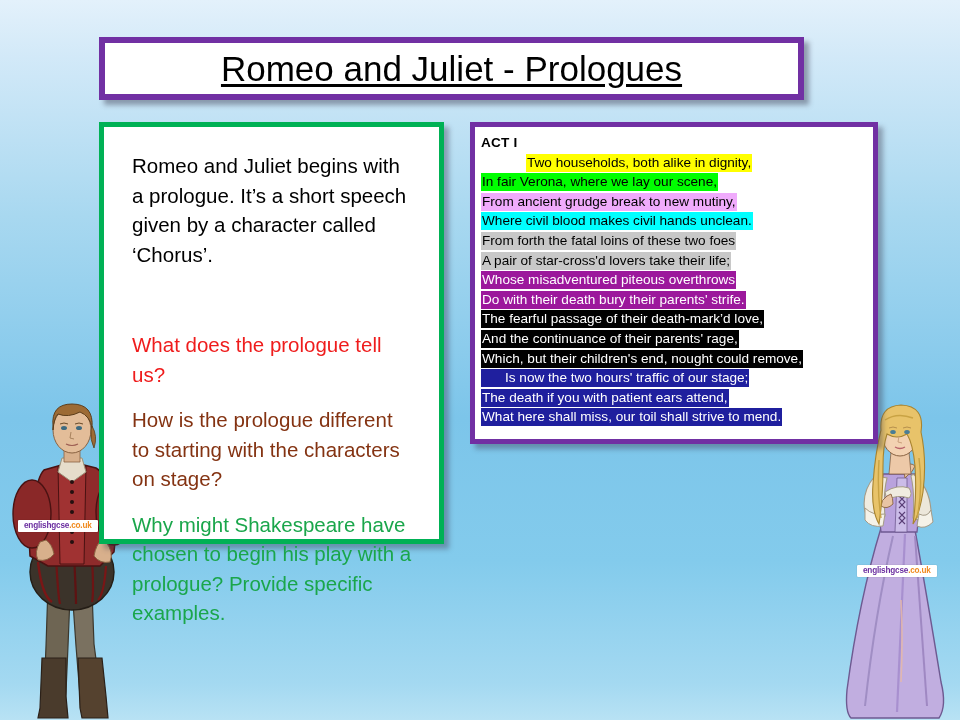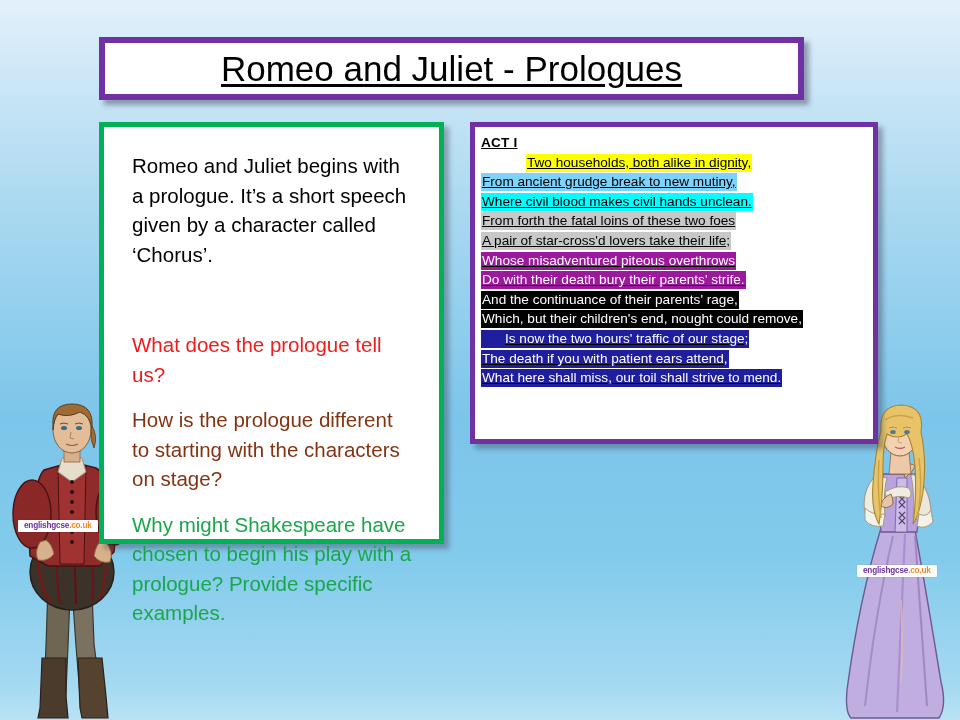--- a/index.html
+++ b/index.html
@@ -88,21 +88,20 @@
     box-sizing: border-box;
     box-shadow: 5px 5px 5px rgba(60,60,80,0.40);
     padding: 6px 0 0 6px;
   }
   .pro-line {
     font-size: 13.6px;
     line-height: 19.6px;
     margin: 0;
     white-space: nowrap;
     color: #000000;
-    text-decoration: underline;
   }
   .pro-head {
     font-weight: bold;
     letter-spacing: 0.2px;
   }
   .pro-line > span.hl {
     padding: 1px 1px 2px 1px;
     box-decoration-break: clone;
     -webkit-box-decoration-break: clone;
   }
@@ -239,26 +238,28 @@
     <div class="note-blank"></div>
     <p class="note-para c-red">What does the prologue tell us?</p>
     <p class="note-para c-brown">How is the prologue different to starting with the characters on stage?</p>
     <p class="note-para c-green">Why might Shakespeare have chosen to begin his play with a prologue? Provide specific examples.</p>
   </div>
 
   <div id="prologue-box">
     <p class="pro-line pro-head">ACT I</p>
     <div id="prologue-lines">
         <p class="pro-line"><span class="hl" style="background: rgb(255, 255, 0); color: rgb(0, 0, 0); margin-left: 45px;">Two households, both alike in dignity,</span></p>
-        <p class="pro-line"><span class="hl" style="background: #7dd3fc; color: rgb(0, 0, 0);">From ancient grudge break to new mutiny,</span></p>
+        <p class="pro-line"><span class="hl" style="background: rgb(0, 255, 0); color: rgb(0, 0, 0);">In fair Verona, where we lay our scene,</span></p>
+        <p class="pro-line"><span class="hl" style="background: #f0abfc; color: rgb(0, 0, 0);">From ancient grudge break to new mutiny,</span></p>
         <p class="pro-line"><span class="hl" style="background: rgb(0, 255, 255); color: rgb(0, 0, 0);">Where civil blood makes civil hands unclean.</span></p>
         <p class="pro-line"><span class="hl" style="background: rgb(200, 200, 200); color: rgb(0, 0, 0);">From forth the fatal loins of these two foes</span></p>
         <p class="pro-line"><span class="hl" style="background: rgb(200, 200, 200); color: rgb(0, 0, 0);">A pair of star-cross'd lovers take their life;</span></p>
         <p class="pro-line"><span class="hl" style="background: rgb(156, 24, 156); color: rgb(255, 255, 255);">Whose misadventured piteous overthrows</span></p>
         <p class="pro-line"><span class="hl" style="background: rgb(156, 24, 156); color: rgb(255, 255, 255);">Do with their death bury their parents' strife.</span></p>
+        <p class="pro-line"><span class="hl" style="background: rgb(0, 0, 0); color: rgb(255, 255, 255);">The fearful passage of their death-mark’d love,</span></p>
         <p class="pro-line"><span class="hl" style="background: rgb(0, 0, 0); color: rgb(255, 255, 255);">And the continuance of their parents' rage,</span></p>
         <p class="pro-line"><span class="hl" style="background: rgb(0, 0, 0); color: rgb(255, 255, 255);">Which, but their children's end, nought could remove,</span></p>
         <p class="pro-line"><span class="hl" style="background: rgb(31, 31, 158); color: rgb(255, 255, 255); padding-left: 24px;">Is now the two hours' traffic of our stage;</span></p>
         <p class="pro-line"><span class="hl" style="background: rgb(31, 31, 158); color: rgb(255, 255, 255);">The death if you with patient ears attend,</span></p>
         <p class="pro-line"><span class="hl" style="background: rgb(31, 31, 158); color: rgb(255, 255, 255);">What here shall miss, our toil shall strive to mend.</span></p>
       </div>
   </div>
 
 </div>
 

